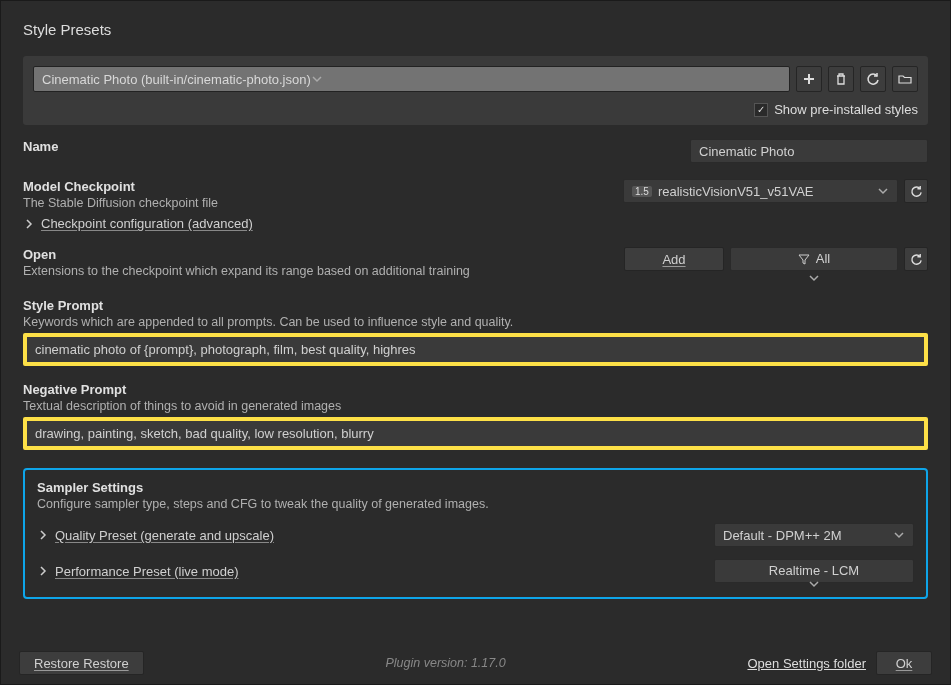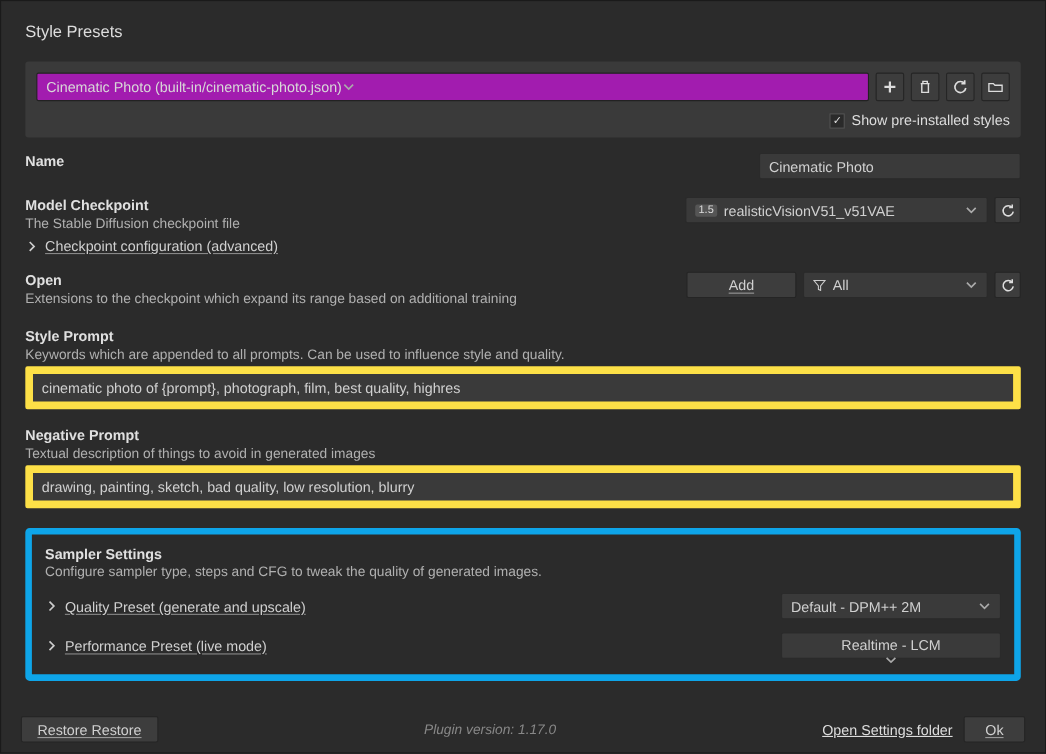--- a/index.html
+++ b/index.html
@@ -67,21 +67,21 @@
   padding: 10px 10px 8px 10px;
   margin-bottom: 14px;
 }
 .preset-row-top {
   display: flex;
   align-items: center;
   gap: 6px;
 }
 .preset-select {
   flex: 1;
-  background: #a21caf;
+  background: #737373;
   border: 1px solid #222;
   color: #d8d8d8;
   padding: 4px 8px;
   border-radius: 2px;
   height: 26px;
   display: flex;
   align-items: center;
 }
 .icon-btn {
   width: 26px; height: 26px;
@@ -175,30 +175,30 @@
   cursor: pointer;
   height: 24px;
   display: flex;
   align-items: center;
   justify-content: center;
   font-size: 13px;
 }
 .btn-underline { text-decoration: underline; text-underline-offset: 2px; text-decoration-color: #999;}
 .textarea-like {
   background: #3a3a3a;
-  border: 7px solid #fde047;
+  border: 4px solid #fde047;
   color: #d0d0d0;
   padding: 5px 8px;
   border-radius: 2px;
   width: 100%;
   font-size: 13px;
   margin-top: 4px;
 }
 .highlighted-section {
-  border: 6px solid #0ea5e9;
+  border: 2px solid #0ea5e9;
   border-radius: 4px;
   padding: 10px 12px 14px 12px;
   margin-top: 18px;
 }
 .preset-line {
   display: flex;
   align-items: center;
   justify-content: space-between;
   margin-top: 12px;
 }
@@ -311,21 +311,21 @@
 
       <div class="field-group two-col">
         <div class="left">
           <div class="field-label">Open</div>
           <div class="field-desc">Extensions to the checkpoint which expand its range based on additional training</div>
         </div>
         <div class="right">
           <div class="btn" style="width:100px">
             <span class="btn-underline">Add</span>
           </div>
-          <div class="select-box" style="width:168px;gap:6px;">
+          <div class="select-box" style="width:168px;gap:6px;flex-direction:column;">
             <span style="display:flex;align-items:center;gap:6px;">
               <svg width="12" height="12" viewBox="0 0 12 12">
                   <path d="M1 2 H11 L7 7 V11 L5 10 V7 Z" stroke="#ccc" stroke-width="1" fill="none"></path>
                 </svg>
               <span>All</span>
             </span>
             <svg class="small-icon" viewBox="0 0 12 12">
                 <path d="M2 4 L6 8 L10 4" stroke="#aaa" stroke-width="1.5" fill="none"></path>
               </svg>
           </div>

